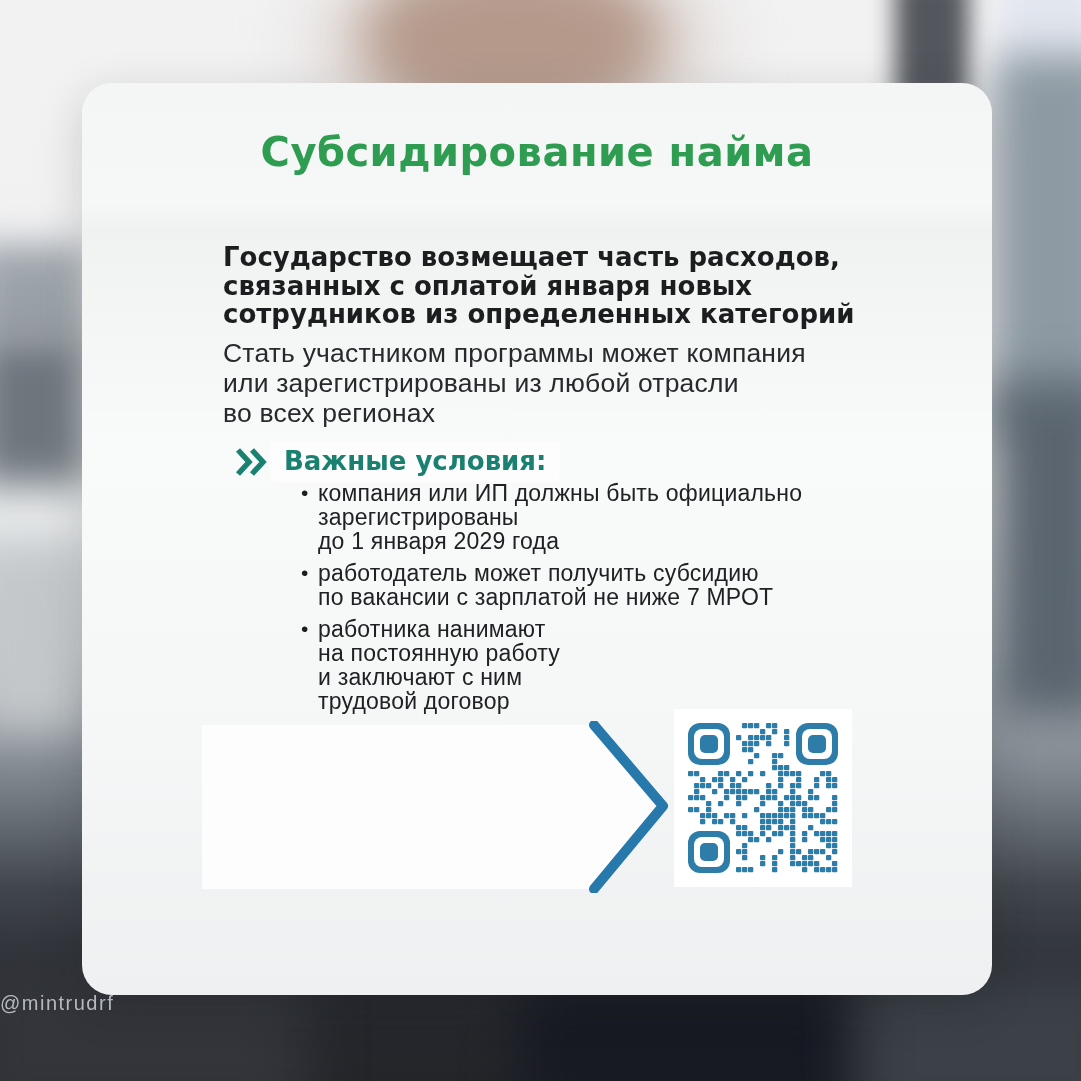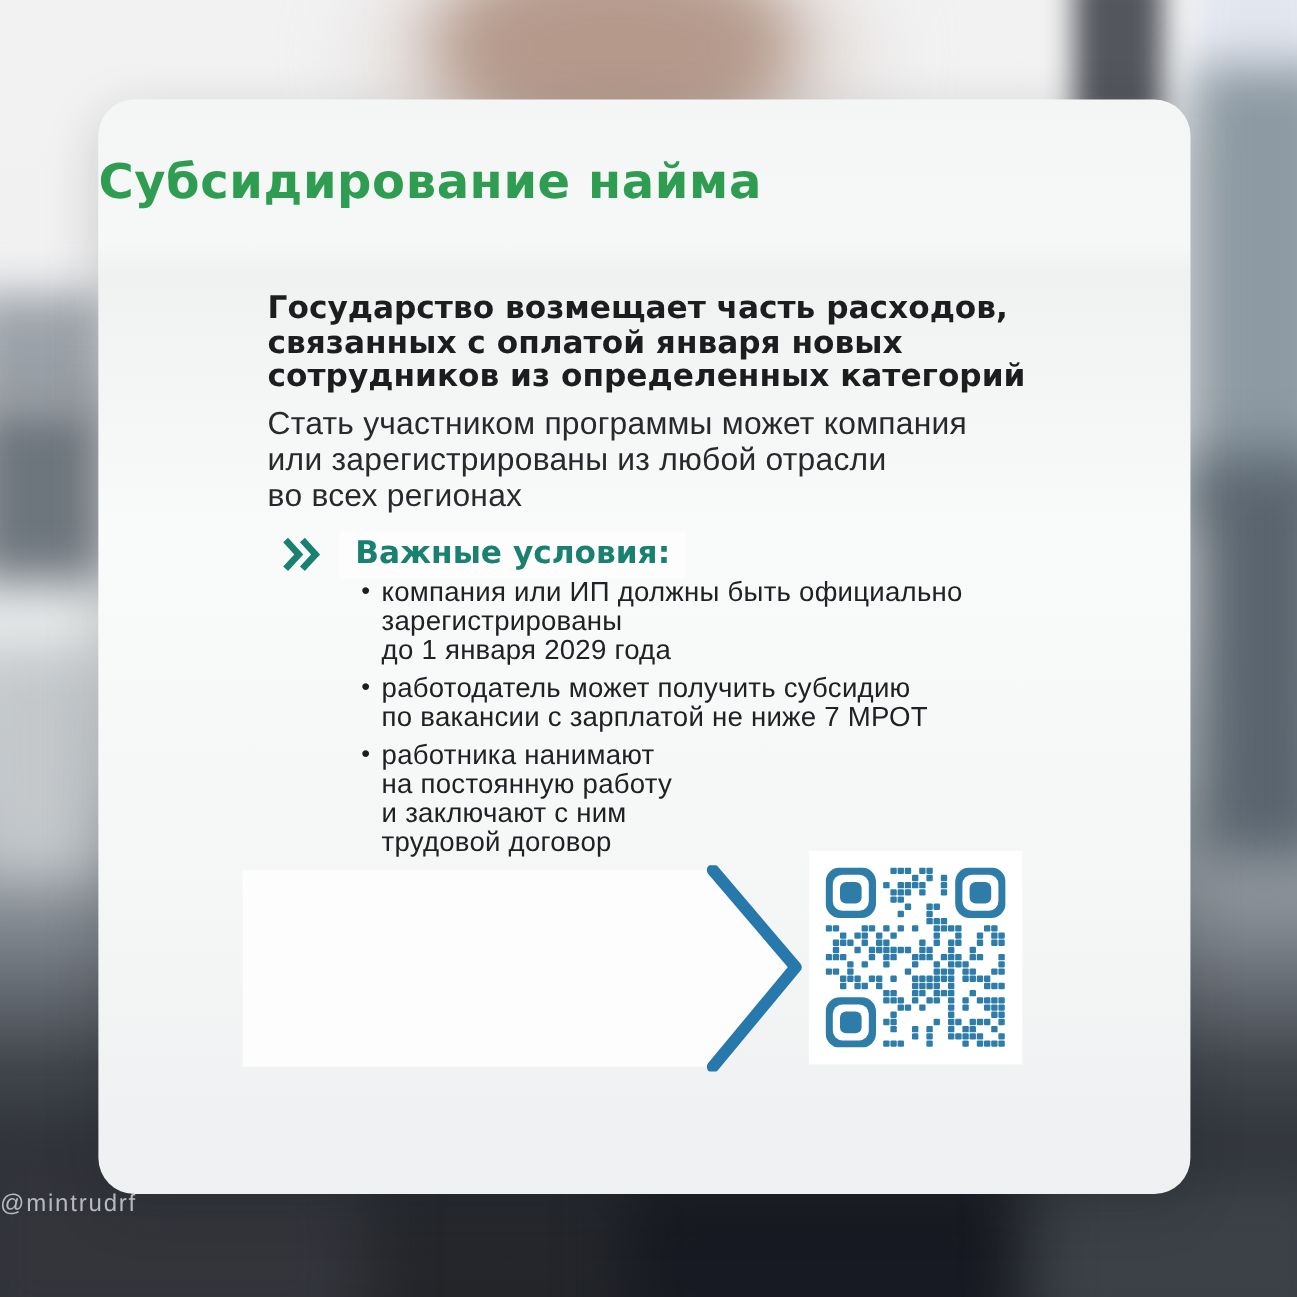--- a/index.html
+++ b/index.html
@@ -21,34 +21,34 @@
   .b-bl        {left:-35px;top:955px;width:340px;height:170px;background:#33353b;filter:blur(28px);}
   .b-bc        {left:520px;top:980px;width:330px;height:150px;background:#181a23;filter:blur(26px);}
   .b-br        {left:860px;top:970px;width:270px;height:160px;background:#3c4148;filter:blur(26px);}
 
   .card{
     position:absolute;left:82px;top:83px;width:910px;height:912px;border-radius:30px;
     background:linear-gradient(180deg,#f4f5f5 0%,#f6f7f7 13%,#f0f1f1 16%,#f9fafa 40%,#f5f6f6 72%,#eef0f1 100%);
     box-shadow:0 12px 45px rgba(20,25,30,.18);
   }
   .title{
-    position:absolute;left:0;right:0;top:47px;margin:0;text-align:left;
+    position:absolute;left:0;right:0;top:47px;margin:0;text-align:center;
     font-family:"DejaVu Sans",sans-serif;font-weight:800;font-size:40px;line-height:1.1;
     letter-spacing:.5px;color:var(--green,#2f9d51);
   }
   .pre{white-space:pre-line;}
   .intro-bold{
     position:absolute;left:141px;top:160px;width:730px;
     font-family:"DejaVu Sans",sans-serif;font-weight:700;font-size:26px;line-height:28.5px;color:#1c1d1f;
   }
   .intro-reg{
     position:absolute;left:141px;top:255px;width:740px;
     font-size:26.5px;line-height:30px;font-weight:400;color:#28292c;letter-spacing:.2px;
   }
-  .cond-row{position:absolute;left:152px;top:360px;display:flex;align-items:center;gap:13px;}
+  .cond-row{position:absolute;left:152px;top:360px;display:flex;align-items:center;gap:1px;}
   .chev-icon{display:block;}
   .cond-label{
     display:inline-block;background:#fdfdfe;padding:3px 13px 5px 13px;
     font-family:"DejaVu Sans",sans-serif;font-weight:700;font-size:26px;color:var(--teal,#1a8070);
     box-shadow:0 0 6px rgba(255,255,255,.8);
   }
   .bullets{
     position:absolute;left:219px;top:398px;width:560px;margin:0;padding:0;list-style:none;
     font-size:23px;line-height:24px;color:#202124;letter-spacing:.2px;
   }

